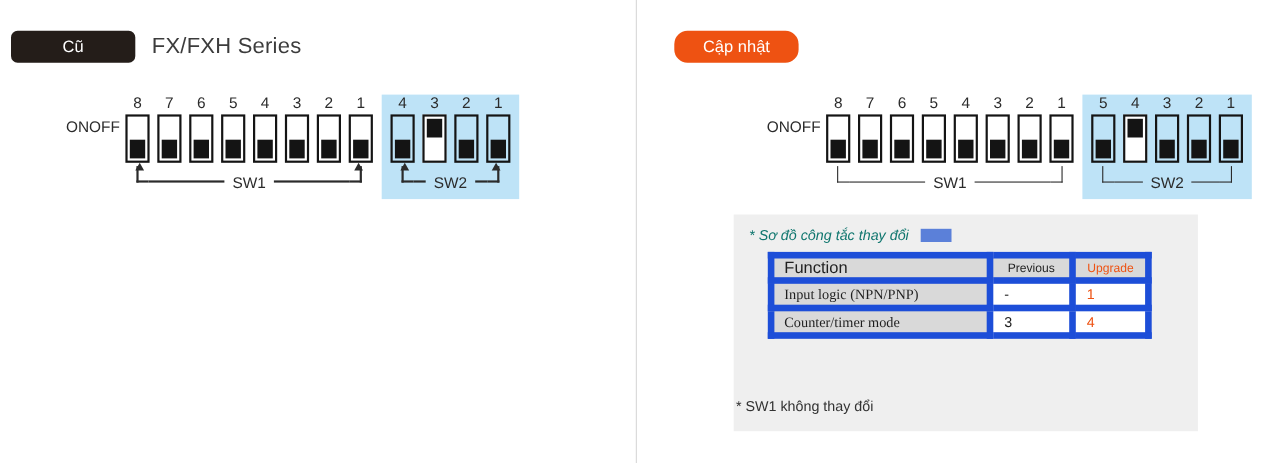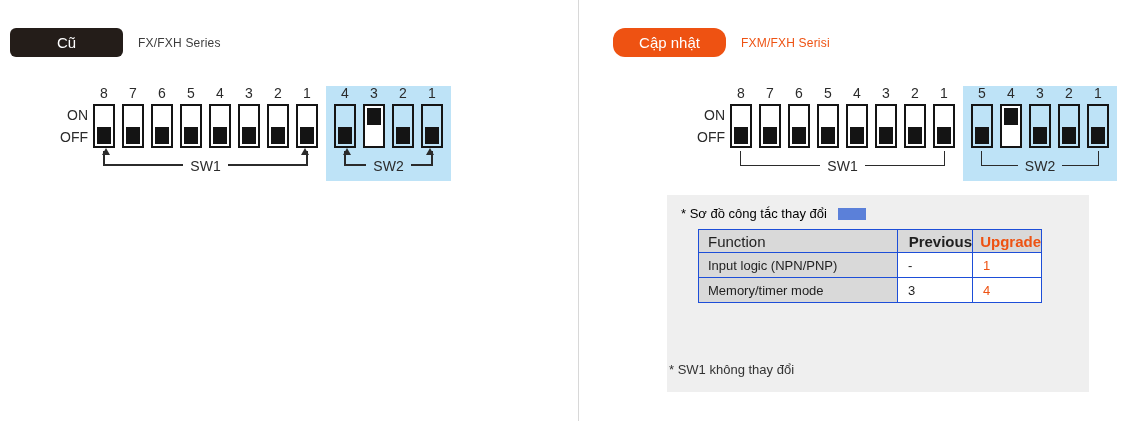--- a/index.html
+++ b/index.html
@@ -22,29 +22,29 @@
   
   .hdr { position:absolute; top:28px; display:flex; align-items:center; gap:15px; }
   .panel-left  .hdr { left:10px; }
   .panel-right .hdr { left:34px; }
   .badge {
     width:113px; height:29px; border-radius:6px; color:#fff; font-size:15px;
     display:flex; align-items:center; justify-content:center;
   }
   .badge-dark   { background:#241d19; }
   .badge-orange { background:#ee5212;border-radius:12px; }
-  .series { font-size:12px; letter-spacing:0.2px; }
+  .series { font-size:20px; letter-spacing:0.2px; }
   .series-dark   { color:#3c3c3c; }
   .series-orange { color:#ee5212; }
 
   
   .dip { position:absolute; display:flex; align-items:flex-start; }
   .panel-left  .dip { left:60px;  top:86px; }
   .panel-right .dip { left:118px; top:86px; }
-  .onoff { display:flex; flex-direction:column; align-items:flex-end; padding-top:18px; margin-right:5px; }
+  .onoff { display:flex; flex-direction:row; align-items:flex-end; padding-top:18px; margin-right:5px; }
   .onoff > div { height:22px; line-height:22px; font-size:14px; color:#2b2b2b; }
   .group { display:flex; flex-direction:column; }
   .group-blue { background:#bee3f7; padding:0 8px 4px 8px; margin-left:8px; }
   .cols { display:flex; gap:7px; }
   .col  { width:22px; display:flex; flex-direction:column; align-items:center; }
   .num  { height:18px; line-height:15px; font-size:14px; color:#2b2b2b; }
   .slot {
     width:22px; height:44px; border:2px solid #141414; background:#fff; position:relative;
   }
   .group-blue .slot { background:transparent; }
@@ -71,32 +71,32 @@
   .bracket-plain .hook-r { border-right-width:1.5px; border-bottom-width:1.5px; }
   .bracket-plain .bline  { border-bottom-width:1.5px; }
 
   
   .graybox {
     position:absolute; left:88px; top:195px; width:422px; height:197px;
     background:#efefef;
   }
   .legend {
     position:absolute; left:14px; top:11px;
-    display:flex; align-items:center; gap:11px; font-size:13px; color:#000000;
+    display:flex; align-items:center; gap:11px; font-size:13px; color:#0f766e;font-style:italic;
   }
   .legend-swatch { width:28px; height:12px; background:#5b80d9; }
   .fn-table { position:absolute; left:31px; top:34px; border-collapse:collapse; }
-  .fn-table th, .fn-table td { border:1px solid #1d4ed8; }
+  .fn-table th, .fn-table td { border:6px solid #1d4ed8; }
   .fn-table th { height:23px; }
   .fn-table td { height:25px; }
   .col-fn { width:199px; } .col-prev { width:75px; } .col-up { width:69px; }
   .fhead { background:#d9d9d9; font-size:15px; font-weight:normal; text-align:left; padding-left:9px; color:#1f1f1f; }
-  .shead { background:#d9d9d9; font-size:15px; font-weight:bold; text-align:right; color:#1f1f1f; }
+  .shead { background:#d9d9d9; font-size:11px; font-weight:normal; text-align:center; color:#1f1f1f; }
   .shead.up { color:#ee5212; }
-  .fcell { background:#d9d9d9; font-size:13px; padding-left:9px; color:#1f1f1f; }
+  .fcell { background:#d9d9d9; font-size:13px; padding-left:9px; color:#1f1f1f;font-family:Liberation Serif, serif; }
   .vcell { background:#ffffff; font-size:13px; padding-left:10px; color:#1f1f1f; }
   .vcell.up { color:#ee5212; }
   .footnote { position:absolute; left:2px; top:167px; font-size:13px; color:#333; }
 </style>
 </head>
 <body>
 
 <div class="divider"></div>
 
 <section class="panel panel-left">
@@ -211,21 +211,20 @@
             <i class="ah"></i>
           </span>
       </div>
     </div>
   </div>
 </section>
 
 <section class="panel panel-right">
   <div class="hdr">
     <div class="badge badge-orange">Cập nhật</div>
-    <div class="series series-orange">FXM/FXH Serisi</div>
   </div>
 
   <div class="dip">
     <div class="onoff">
       <div>ON</div>
       <div>OFF</div>
     </div>
     <div class="group">
       <div class="cols" id="new-sw1-cols">
           <div class="col">
@@ -346,21 +345,21 @@
           <th class="shead up">Upgrade</th>
         </tr>
       </thead>
       <tbody id="fn-table-body">
           <tr>
             <td class="fcell">Input logic (NPN/PNP)</td>
             <td class="vcell">-</td>
             <td class="vcell up">1</td>
           </tr>
           <tr>
-            <td class="fcell">Memory/timer mode</td>
+            <td class="fcell">Counter/timer mode</td>
             <td class="vcell">3</td>
             <td class="vcell up">4</td>
           </tr>
         </tbody>
     </table>
     <div class="footnote">* SW1 không thay đổi</div>
   </div>
 </section>
 
 </body></html>

